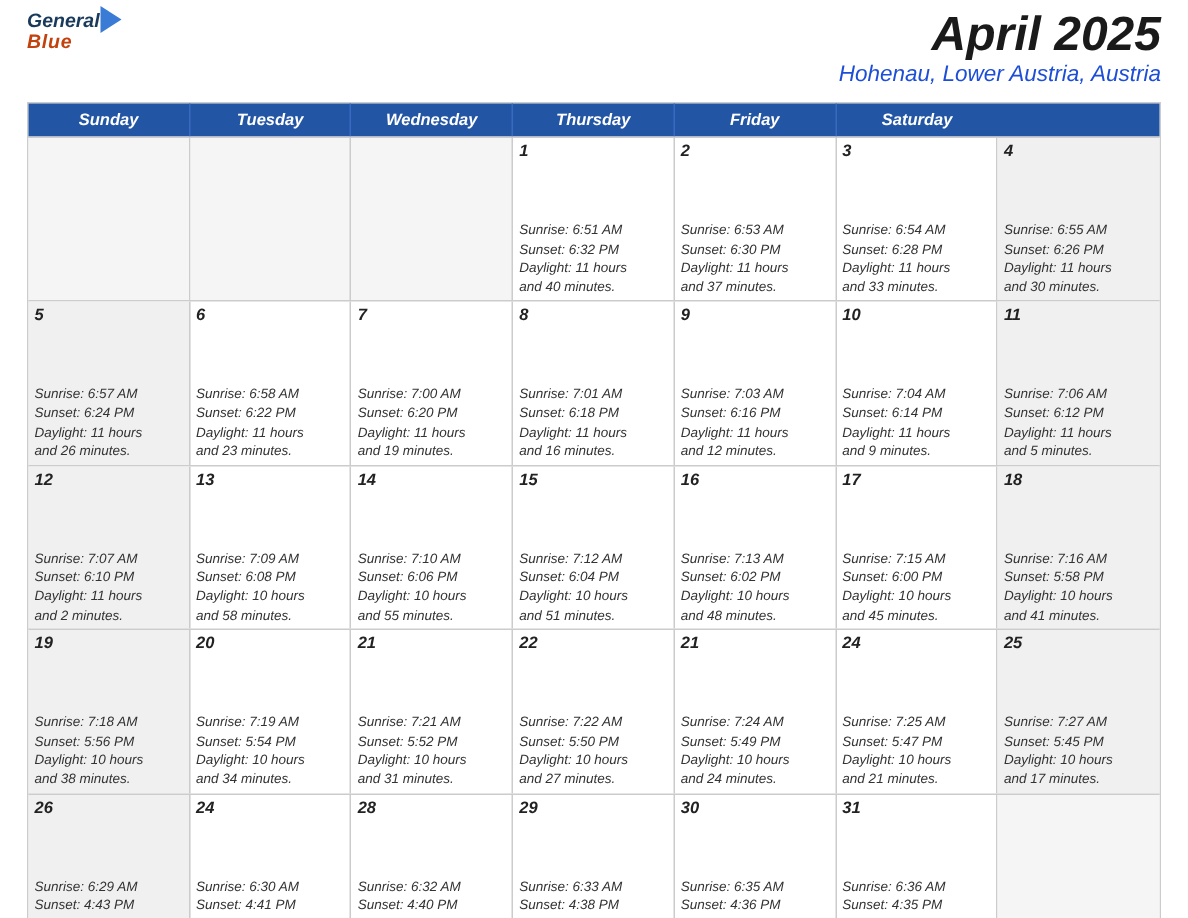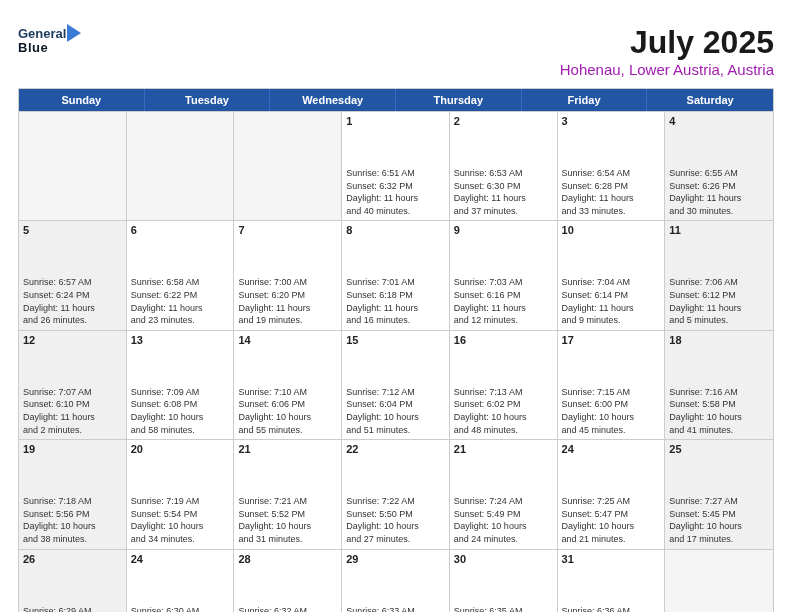--- a/index.html
+++ b/index.html
@@ -6,52 +6,53 @@
     body {
       width: 792px;
       height: 612px;
       font-family: Arial, sans-serif;
       background: #fff;
       overflow: hidden;
     }
     .page {
       width: 792px;
       height: 612px;
-      padding: 24px 18px 10px 18px;
-      display: flex;
-      flex-direction: column;
+      padding: 4px 18px 10px 18px;
+      display: flex;
+      flex-direction: column;
+      font-style: italic;
     }
     .header {
       display: flex;
       align-items: flex-start;
       justify-content: space-between;
       margin-bottom: 10px;
     }
     .title-block {
       text-align: right;
     }
     .title-block h1 {
       font-size: 32px;
       font-weight: bold;
       color: #1a1a1a;
     }
     .title-block h2 {
       font-size: 15px;
       font-weight: normal;
-      color: #a21caf;
+      color: #1d4ed8;
     }
     .calendar {
       flex: 1;
       display: flex;
       flex-direction: column;
       border: 1px solid #ccc;
     }
     .cal-header-row {
       display: grid;
-      grid-template-columns: repeat(6, 1fr);
+      grid-template-columns: repeat(7, 1fr);
       background: #2255a4;
     }
     .cal-header-cell {
       color: #fff;
       font-size: 11px;
       font-weight: bold;
       padding: 5px 4px;
       text-align: center;
       border-right: 1px solid #3a6abf;
     }
@@ -103,21 +104,21 @@
       width: 0;
       height: 0;
       border-top: 9px solid transparent;
       border-bottom: 9px solid transparent;
       border-left: 14px solid #3a7bd5;
       margin-left: 1px;
     }
     .logo-bottom {
       font-size: 13px;
       font-weight: bold;
-      color: #0f172a;
+      color: #c2410c;
       margin-top: -2px;
       letter-spacing: 0.5px;
     }
     .logo-top-text {
       font-size: 13px;
       font-weight: bold;
       color: #1a3a5c;
     }
   </style>
 </head>
@@ -126,21 +127,21 @@
 <div class="page">
   <div class="header">
     <div class="logo-wrapper">
       <div class="logo-row">
         <span class="logo-top-text">General</span>
         <div class="logo-arrow"></div>
       </div>
       <div class="logo-bottom">Blue</div>
     </div>
     <div class="title-block">
-      <h1>July 2025</h1>
+      <h1>April 2025</h1>
       <h2>Hohenau, Lower Austria, Austria</h2>
     </div>
   </div>
 
   <div class="calendar">
     <div class="cal-header-row">
     <div class="cal-header-cell">Sunday</div>
         <div class="cal-header-cell">Tuesday</div>
         <div class="cal-header-cell">Wednesday</div>
         <div class="cal-header-cell">Thursday</div>

